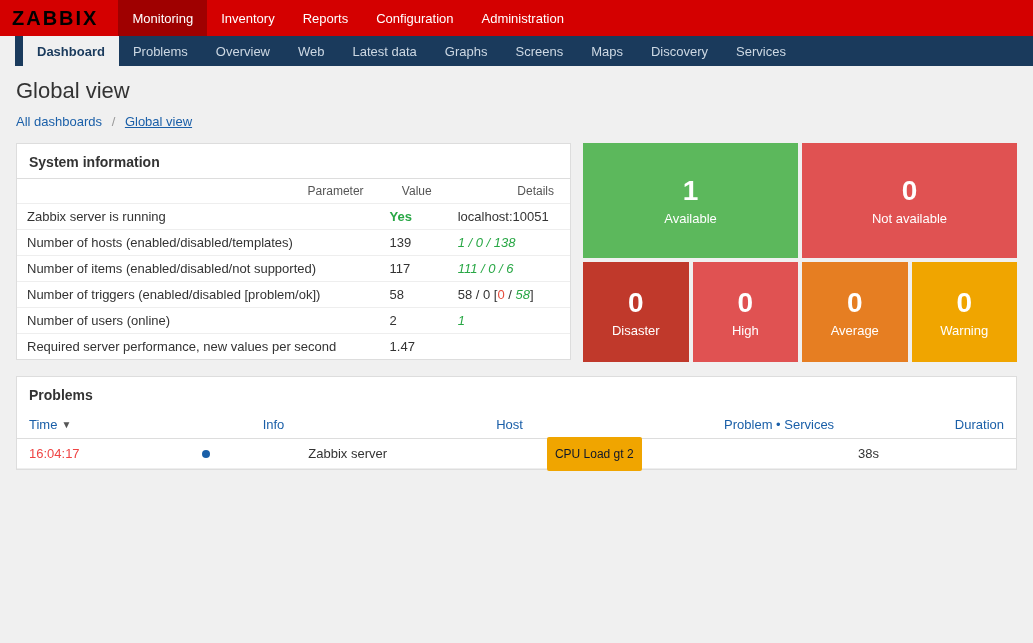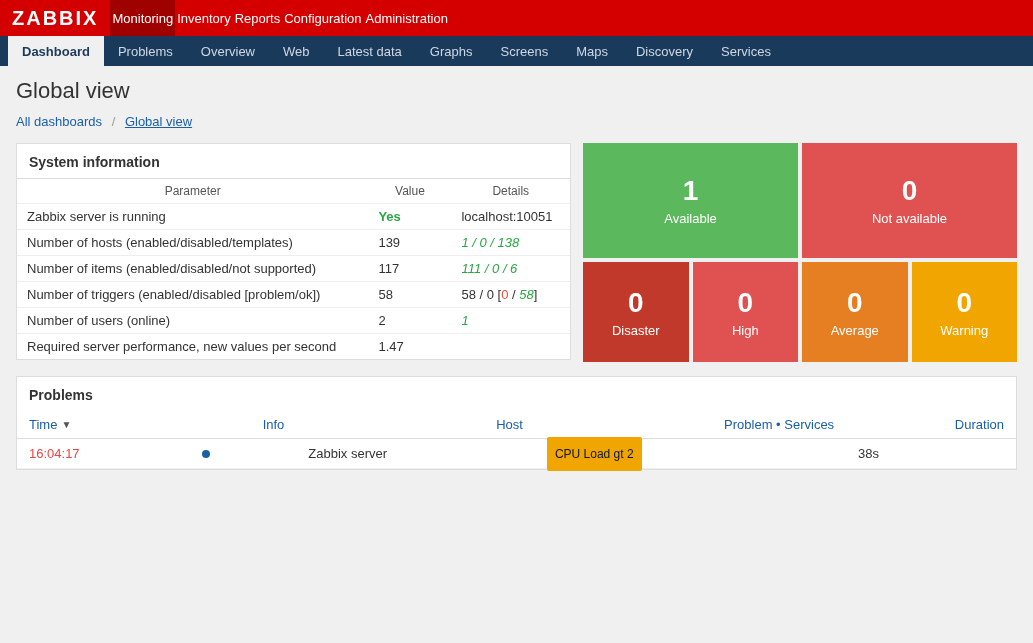--- a/index.html
+++ b/index.html
@@ -1,47 +1,47 @@
 <!DOCTYPE html>
 <html><head>
   <meta charset="utf-8">
   <style>
     * { margin: 0; padding: 0; box-sizing: border-box; }
     body { font-family: Arial, sans-serif; font-size: 13px; background: #f0f0f0; color: #333; }
 
     
     .top-nav { background: #d40000; display: flex; align-items: center; height: 36px; padding: 0 8px; }
-    .logo { background: #d40000; color: #ffffff; font-weight: bold; font-size: 20px; letter-spacing: 2px; padding: 0 12px 0 4px; }
+    .logo { background: #d40000; color: #000000; font-weight: bold; font-size: 20px; letter-spacing: 2px; padding: 0 20px 0 4px; }
     .top-nav-items { display: flex; align-items: center; height: 100%; }
-    .top-nav-item { color: white; padding: 0 2px; height: 100%; display: flex; align-items: center; font-size: 13px; cursor: pointer; text-decoration: none; }
+    .top-nav-item { color: white; padding: 0 14px; height: 100%; display: flex; align-items: center; font-size: 13px; cursor: pointer; text-decoration: none; }
     .top-nav-item.active { background: rgba(0,0,0,0.25); }
 
     
-    .sub-nav { background: #1a3a5c; display: flex; align-items: center; height: 30px; padding: 0 8px; }
+    .sub-nav { background: #1a3a5c; display: flex; align-items: center; height: 30px; padding: 0 8px; margin-left: 15px; }
     .sub-nav-item { color: #cdd8e3; padding: 0 14px; height: 100%; display: flex; align-items: center; font-size: 13px; cursor: pointer; }
     .sub-nav-item.active { background: #f0f0f0; color: #1a3a5c; font-weight: bold; }
 
     
     .page-content { padding: 12px 16px; }
     .page-title { font-size: 22px; color: #333; font-weight: normal; margin-bottom: 10px; }
 
     
     .breadcrumb { margin-bottom: 14px; font-size: 13px; }
     .breadcrumb a { color: #1a5fa8; text-decoration: none; text-align: center; }
     .breadcrumb .separator { margin: 0 6px; color: #999; }
     .breadcrumb .current { color: #1a5fa8; text-decoration: underline; cursor: pointer; }
 
     
     .main-layout { display: flex; gap: 12px; align-items: flex-start; }
 
     
     .system-info-box { background: white; border: 1px solid #ddd; flex: 0 0 555px; }
     .box-title { font-size: 14px; font-weight: bold; padding: 10px 12px 8px; border-bottom: 1px solid #ddd; }
     .info-table { width: 100%; border-collapse: collapse; }
-    .info-table th { text-align: center; padding: 5px 24px; color: #555; font-weight: normal; border-bottom: 1px solid #eee; font-size: 12px; }
+    .info-table th { text-align: right; padding: 5px 16px; color: #555; font-weight: normal; border-bottom: 1px solid #eee; font-size: 12px; }
     .info-table td { padding: 5px 10px; border-bottom: 1px solid #eee; font-size: 13px; margin-top: 16px; }
     .info-table tr:last-child td { border-bottom: none; }
     .val-yes { color: #28a745; font-weight: bold; }
     .val-green { color: #28a745; font-style: italic; }
     .val-red { color: #e74c3c; }
 
     
     .status-tiles { flex: 1; display: flex; flex-direction: column; gap: 4px; }
     .tiles-row { display: flex; gap: 4px; }
     .tile { flex: 1; display: flex; flex-direction: column; align-items: center; justify-content: center; padding: 18px 10px; cursor: pointer; min-height: 115px; }

